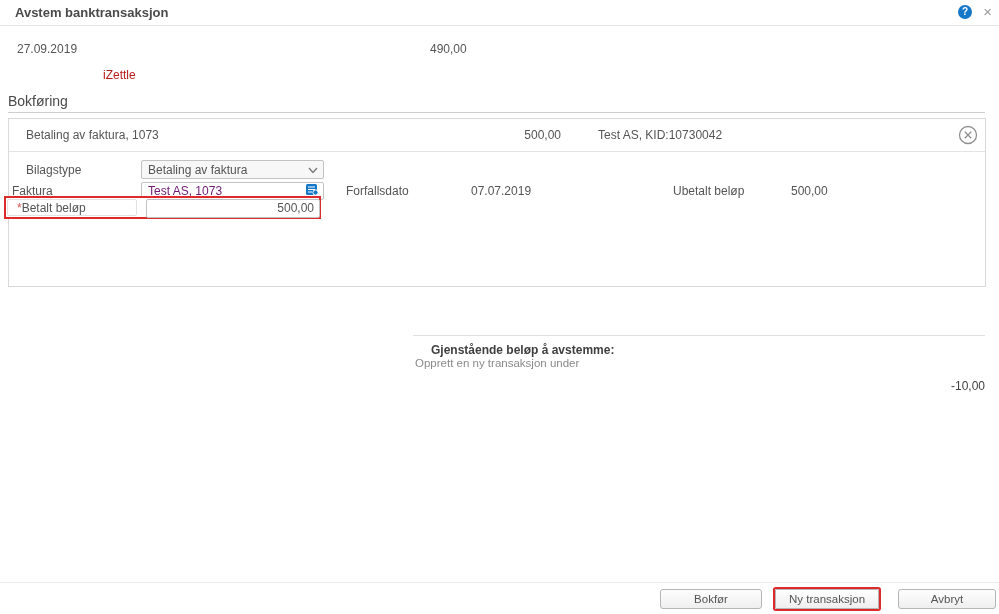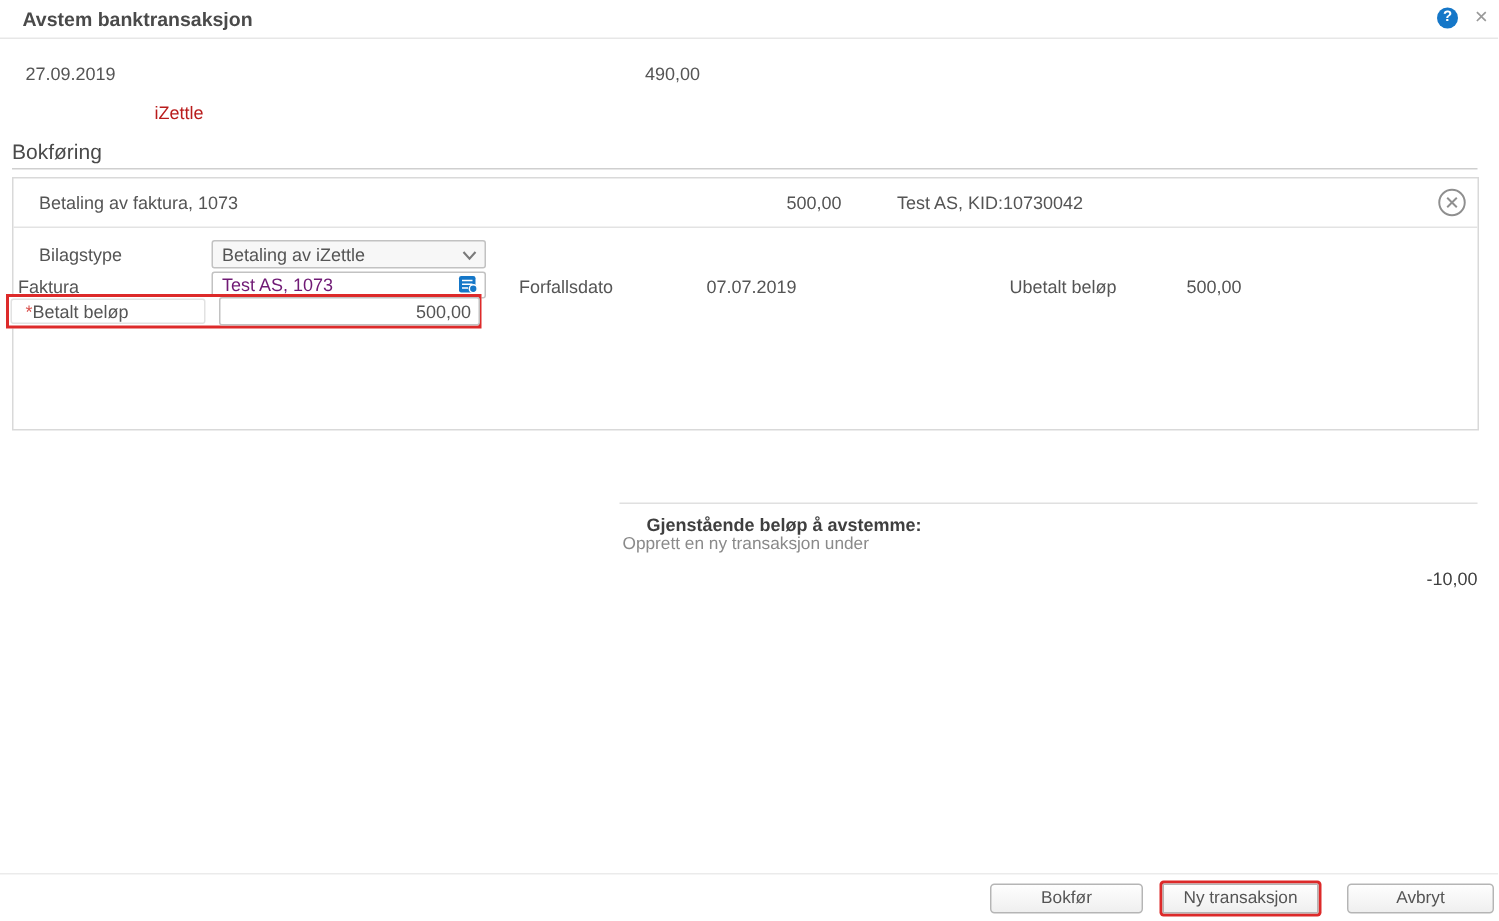--- a/index.html
+++ b/index.html
@@ -99,21 +99,21 @@
       <span class="rm-ic">
         <svg width="20" height="20" viewBox="0 0 20 20">
           <circle cx="10" cy="10" r="8.5" fill="none" stroke="#8f8f8f" stroke-width="1.3"></circle>
           <path d="M6.8 6.8 L13.2 13.2 M13.2 6.8 L6.8 13.2" stroke="#8f8f8f" stroke-width="1.3"></path>
         </svg>
       </span>
     </div>
 
     <span class="flabel" style="left:17px; top:44px;">Bilagstype</span>
     <div class="sel">
-      <span>Betaling av iZettle</span>
+      <span>Betaling av faktura</span>
       <svg width="10" height="7" viewBox="0 0 10 7">
         <path d="M1 1 L5 5.5 L9 1" fill="none" stroke="#7a7a7a" stroke-width="1.4"></path>
       </svg>
     </div>
 
     <span class="flabel" style="left:3px; top:65px;">Faktura</span>
     <div class="inp-wrap">
       <input class="inp" type="text" value="Test AS, 1073" style="">
       <span class="lookup-ic">
         <svg width="15" height="14" viewBox="0 0 15 14">

